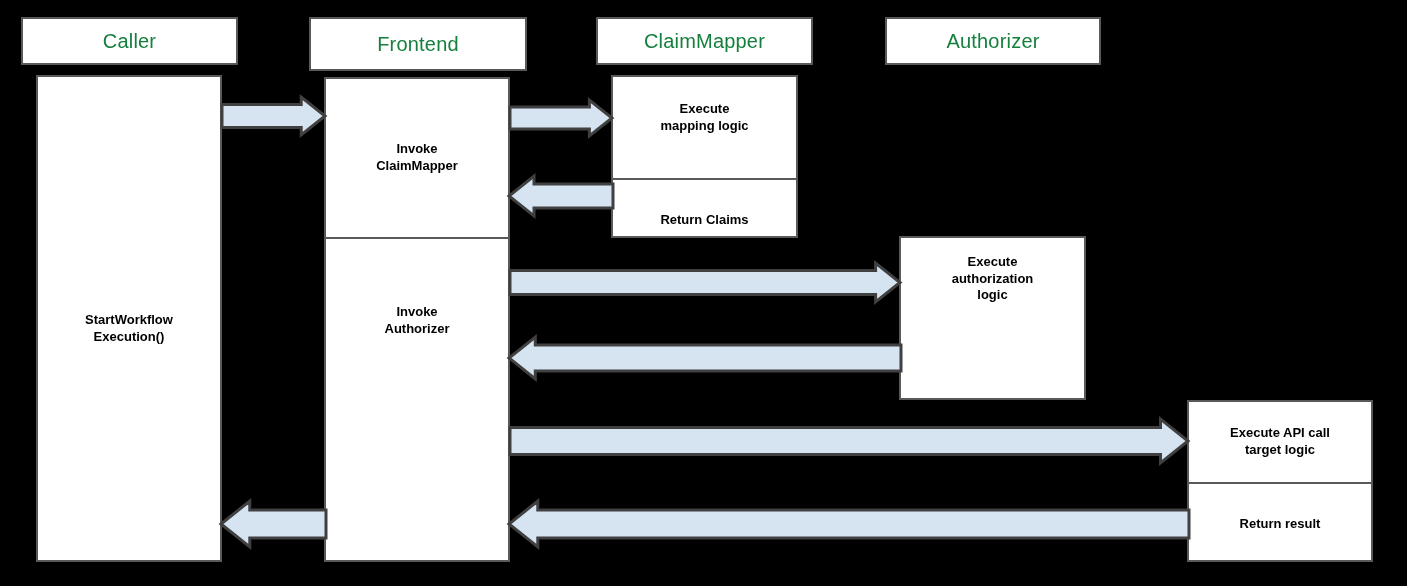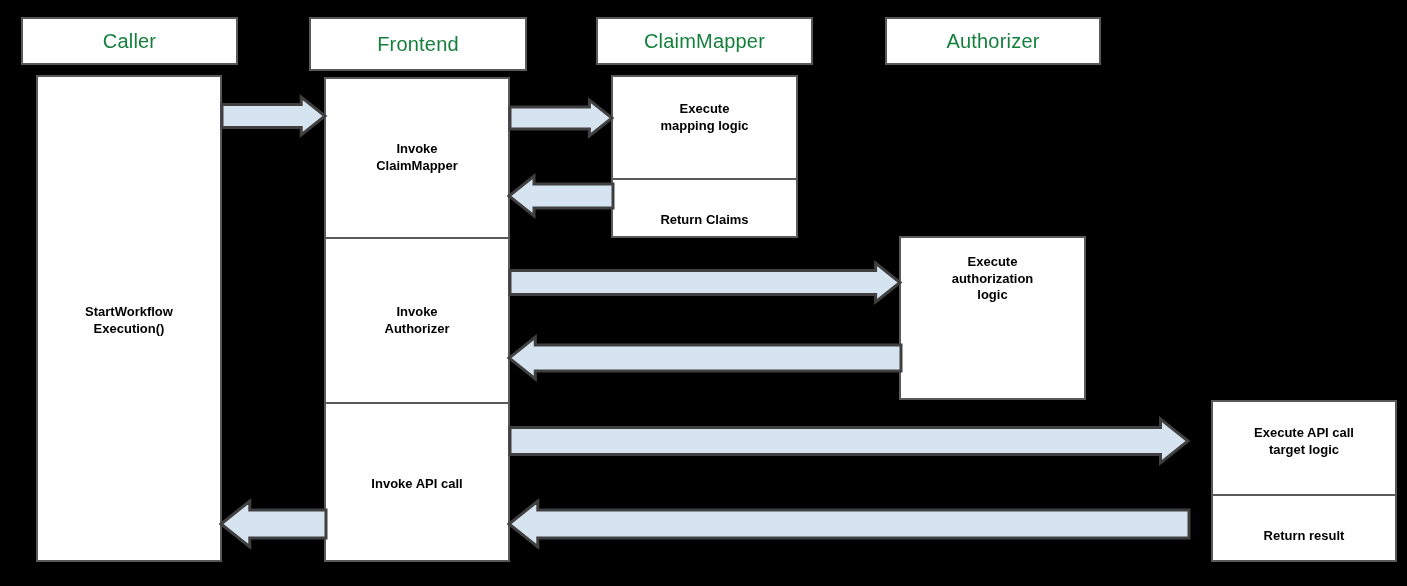--- a/index.html
+++ b/index.html
@@ -68,37 +68,36 @@
 </style>
 </head>
 <body>
 
 <div id="canvas">
     <div class="lifeline-head" style="left: 21px; top: 17px; width: 217px; height: 48px;">Caller</div>
     <div class="lifeline-head" style="left: 309px; top: 17px; width: 218px; height: 54px;">Frontend</div>
     <div class="lifeline-head" style="left: 596px; top: 17px; width: 217px; height: 48px;">ClaimMapper</div>
     <div class="lifeline-head" style="left: 885px; top: 17px; width: 216px; height: 48px;">Authorizer</div>
     <div class="activation" style="left: 36px; top: 75px; width: 186px; height: 487px;">
-      <div class="act-seg" style="top: 0px; height: 487px;">StartWorkflow<br>Execution()</div>
+      <div class="act-seg" style="top: 8px; height: 487px;">StartWorkflow<br>Execution()</div>
     </div>
     <div class="activation" style="left: 324px; top: 77px; width: 186px; height: 485px; padding-left: 24px;">
       <div class="act-seg" style="top: 0px; height: 158px;">Invoke<br>ClaimMapper</div>
       <div class="act-seg divider-top" style="top: 158px; height: 165px;">Invoke<br>Authorizer</div>
-      <div class="act-seg divider-top" style="top: 323px; height: 162px;">Invoke API call</div>
     </div>
     <div class="activation" style="left: 611px; top: 75px; width: 187px; height: 163px;">
       <div class="act-seg" style="top: 0px; height: 81px;">Execute<br>mapping logic</div>
       <div class="act-seg divider-top" style="top: 81px; height: 82px; margin-top: 20px;">Return Claims</div>
     </div>
     <div class="activation" style="left: 899px; top: 236px; width: 187px; height: 164px;">
       <div class="act-seg" style="top: 0px; height: 82px;">Execute<br>authorization<br>logic</div>
     </div>
-    <div class="activation" style="left: 1187px; top: 400px; width: 186px; height: 162px; margin-left: 24px;">
+    <div class="activation" style="left: 1187px; top: 400px; width: 186px; height: 162px;">
       <div class="act-seg" style="top: 0px; height: 80px;">Execute API call<br>target logic</div>
-      <div class="act-seg divider-top" style="top: 92px; height: 82px;">Return result</div>
+      <div class="act-seg divider-top" style="top: 80px; height: 82px;">Return result</div>
     </div>
     <div class="arrow" style="left: 222px; top: 96px; width: 104px; height: 40px;">
       <svg width="104" height="40" viewBox="0 0 104 40">
         <polygon points="0.0,8.5 79.2,8.5 79.2,1.0 103.0,20.0 79.2,39.0 79.2,31.5 0.0,31.5" fill="#d6e3f0" stroke="#404040" stroke-width="3" stroke-linejoin="miter"></polygon>
       </svg>
     </div>
     <div class="arrow" style="left: 510px; top: 99px; width: 103px; height: 38px;">
       <svg width="103" height="38" viewBox="0 0 103 38">
         <polygon points="0.0,8.0 79.4,8.0 79.4,1.0 102.0,19.0 79.4,37.0 79.4,30.0 0.0,30.0" fill="#d6e3f0" stroke="#404040" stroke-width="3" stroke-linejoin="miter"></polygon>
       </svg>

